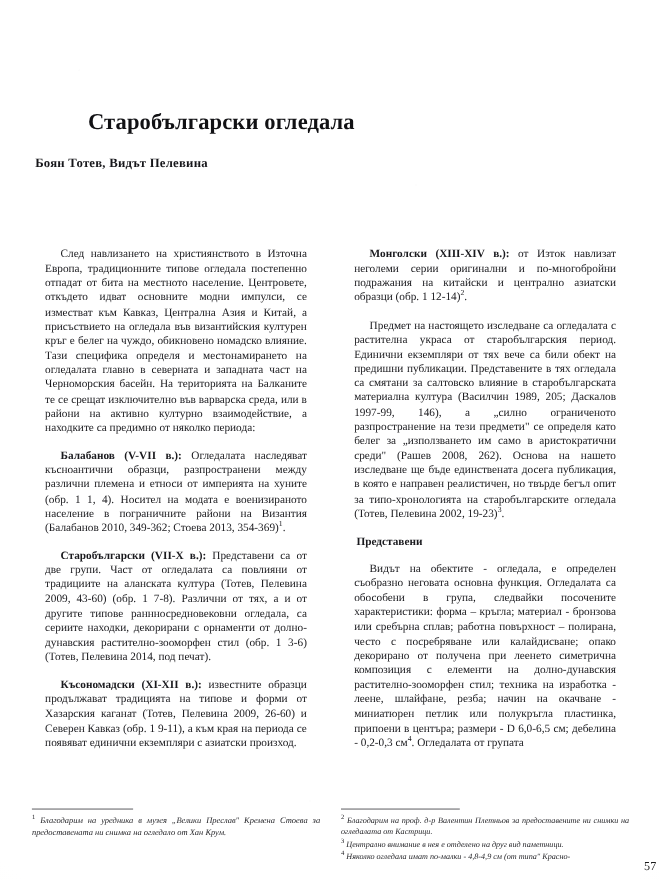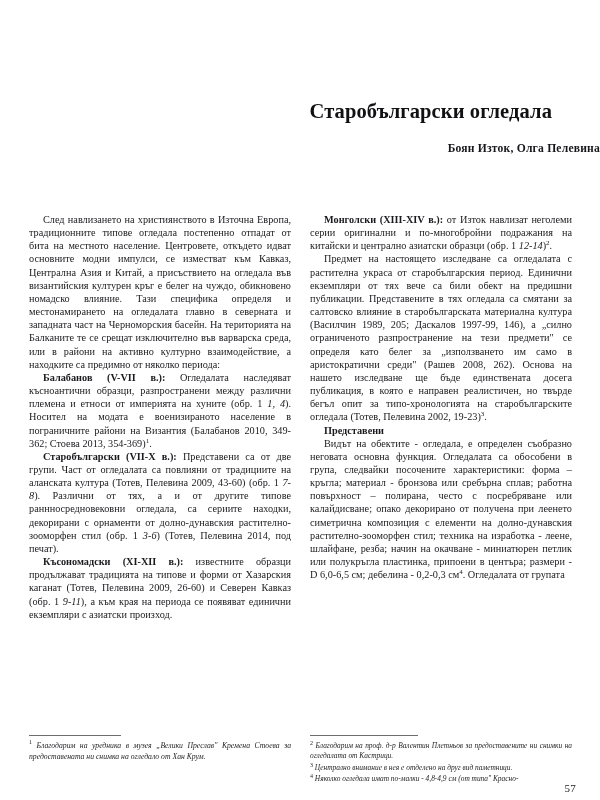--- a/index.html
+++ b/index.html
@@ -40,21 +40,22 @@
     position: absolute;
     inset: 0;
   }
 
   
   .title-block {
     position: absolute;
     left: 0;
     right: 0;
     top: 98px;
-    text-align: right;
+    text-align: left;
+    padding-left: 32px;
   }
   .doc-title {
     font-weight: bold;
     font-size: 20.5px;
     line-height: 1.32;
     letter-spacing: .1px;
     color: #111114;
     margin: 0;
     padding: 0 48px;
   }
@@ -81,29 +82,29 @@
   .col {
     width: 262px;
     font-size: 10.25px;
     line-height: 1.285;
     text-align: justify;
     text-justify: inter-word;
     hyphens: manual;
     color: #1a1a1e;
   }
   .col p {
-    margin: 0;
+    margin: 12px;
     text-indent: 14px;
   }
   .col .subhead {
     font-weight: bold;
     text-indent: 14px;
     margin: 0;
   }
-  .it { font-style: italic; }
+  .it { }
   sup {
     font-size: 7px;
     vertical-align: super;
     line-height: 0;
   }
 
   
   .footnotes {
     position: absolute;
     left: 29px;
@@ -131,42 +132,42 @@
   }
   .fn-item sup {
     font-size: 6px;
     font-style: normal;
   }
   .fn-col.right .fn-item { font-size: 7.4px; }
 
   
   .page-number {
     position: absolute;
-    right: 24px;
+    right: 3px;
     bottom: 6px;
     font-size: 11px;
     font-weight: normal;
     color: #191919;
     letter-spacing: .3px;
     margin-left: 44px;
   }
 </style>
 </head>
 <body>
 
 <div class="scan-page"></div>
 <div class="scan-noise"></div>
 
 <div class="content">
 
   <div class="title-block">
     <h1 class="doc-title">
       <span class="tline">Старобългарски огледала</span>
     </h1>
-    <div class="authors">Боян Изток, Олга Пелевина</div>
+    <div class="authors">Боян Тотев, Видът Пелевина</div>
   </div>
 
   <div class="columns">
 
     <div class="col">
 
       <p>След навлизането на християнството в Източна Европа, традиционните типове огледала постепенно отпадат от бита на местното население. Центровете, откъдето идват основните модни импулси, се изместват към Кавказ, Централна Азия и Китай, а присъствието на огледала във византийския културен кръг е белег на чуждо, обикновено номадско влияние. Тази специфика определя и местонамирането на огледалата главно в северната и западната част на Черноморския басейн. На територията на Балканите те се срещат изключително във варварска среда, или в райони на активно културно взаимодействие, а находките са предимно от няколко периода:</p>
 
       <p><b>Балабанов (V-VII в.):</b><span> Огледалата наследяват късноантични образци, разпространени между различни племена и етноси от империята на хуните (обр. 1 </span><span class="it">1, 4</span><span>). Носител на модата е военизираното население в пограничните райони на Византия (Балабанов 2010, 349-362; Стоева 2013, 354-369)</span><sup>1</sup><span>.</span></p>
 

